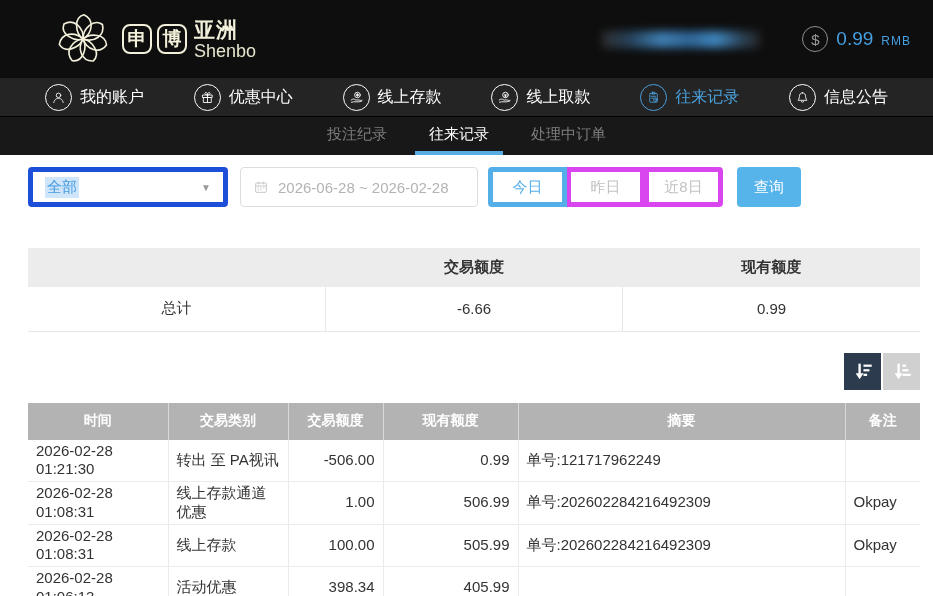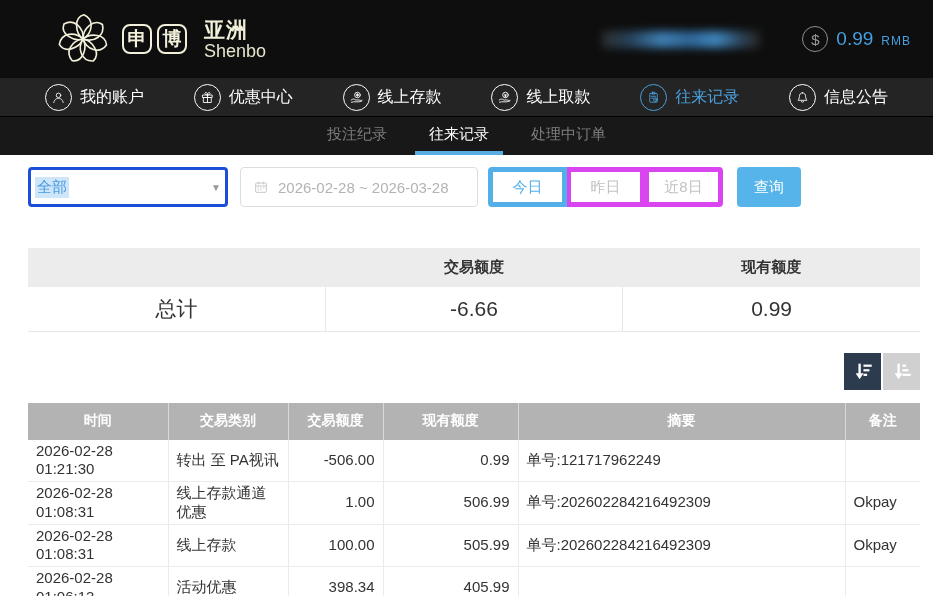--- a/index.html
+++ b/index.html
@@ -4,21 +4,21 @@
 <style>
   * { box-sizing: border-box; margin: 0; padding: 0; }
   html, body { width: 933px; height: 596px; overflow: hidden; }
   body { font-family: "Liberation Sans", "DejaVu Sans", sans-serif; background: #fff; color: #333; }
 
   
   .top-header { height: 78px; background: #0e0e0e; display: flex; align-items: center; justify-content: space-between; padding: 0 22px 0 52px; }
   .logo { display: flex; align-items: center; color: #f2f0da; }
   .logo-flower { width: 62px; height: 62px; margin-right: 8px; }
   .logo-box { width: 30px; height: 30px; border: 2px solid #f2f0da; border-radius: 8px; display: flex; align-items: center; justify-content: center; font-size: 19px; font-weight: bold; margin-right: 5px; }
-  .logo-right { display: flex; flex-direction: column; line-height: 1; margin-left: 12px; }
+  .logo-right { display: flex; flex-direction: column; line-height: 1; margin-left: 2px; }
   .logo-region { font-size: 21px; font-weight: bold; letter-spacing: 1px; }
   .logo-sub { font-size: 18px; margin-top: 2px; color: #e8e6cf; }
   .header-right { display: flex; align-items: center; gap: 42px; }
   .username-blur { width: 158px; height: 17px; border-radius: 2px;
     background: linear-gradient(90deg, #2d2d2d 0%, #27435c 18%, #3f80b4 38%, #2f6596 55%, #3f86bd 72%, #2c4459 88%, #252525 100%);
     filter: blur(4px); }
   .balance { display: flex; align-items: center; gap: 8px; }
   .coin-circle { width: 26px; height: 26px; border: 1px solid #8d8d8d; border-radius: 50%; color: #9a9a9a; font-size: 15px; display: flex; align-items: center; justify-content: center; }
   .balance-amount { color: #459fe0; font-size: 19px; }
   .balance-currency { color: #459fe0; font-size: 12px; letter-spacing: 1px; padding-top: 4px; }
@@ -33,36 +33,36 @@
 
   
   .sub-nav { height: 38px; background: #181818; display: flex; align-items: stretch; justify-content: center; gap: 14px; }
   .sub-tab { color: #7d7d7d; font-size: 15px; display: flex; align-items: center; padding: 0 14px; cursor: pointer; border-bottom: 4px solid transparent; }
   .sub-tab.active { color: #fff; border-bottom-color: #58aee3; }
 
   
   .content { padding: 12px 13px 0 28px; }
 
   .filter-row { display: flex; align-items: center; height: 40px; margin-top: 0; }
-  .type-select { width: 200px; height: 40px; border: 3px solid #1d4ed8; border-radius: 4px; display: flex; align-items: center; justify-content: space-between; padding: 0 4px; cursor: pointer; background: #fff; }
+  .type-select { width: 200px; height: 40px; border: 5px solid #1d4ed8; border-radius: 4px; display: flex; align-items: center; justify-content: space-between; padding: 0 12px; cursor: pointer; background: #fff; }
   .type-select .selected-val { background: #cfe6fa; color: #469be0; font-size: 15px; padding: 1px 2px; }
   .caret-down { color: #9a9a9a; font-size: 10px; }
   .date-field { width: 238px; height: 40px; border: 1px solid #ddd; border-radius: 4px; display: flex; align-items: center; gap: 9px; padding: 0 12px; margin-left: 12px; color: #b3b3b3; font-size: 15px; background: #fff; cursor: pointer; }
   .date-field svg { stroke: #c4c4c4; fill: none; stroke-width: 1.4; }
   .quick-group { display: flex; margin-left: 10px; }
   .quick-btn { width: 79px; height: 40px; background: #fff; border: 5px solid #d946ef; color: #c2c2c2; font-size: 15px; cursor: pointer; margin-left: -1px; position: relative; }
   .quick-btn:first-child { border-radius: 4px 0 0 4px; margin-left: 0; }
   .quick-btn:last-child { border-radius: 0 4px 4px 0; }
   .quick-btn.active { color: #54aee8; border-color: #54aee8; z-index: 2; }
   .search-btn { width: 64px; height: 40px; margin-left: 14px; background: #57b4ea; border: none; border-radius: 4px; color: #fff; font-size: 15px; cursor: pointer; }
 
   
   .summary-table { width: 100%; border-collapse: collapse; margin-top: 41px; table-layout: fixed; }
   .summary-table th { background: #ececec; height: 39px; font-size: 15px; color: #333; font-weight: bold; text-align: center; }
-  .summary-table td { height: 44px; text-align: center; font-size: 21px; color: #333; border-bottom: 1px solid #e6e6e6; border-right: 1px solid #e6e6e6; background: #fff; }
+  .summary-table td { height: 44px; text-align: center; font-size: 15px; color: #333; border-bottom: 1px solid #e6e6e6; border-right: 1px solid #e6e6e6; background: #fff; }
   .summary-table td:last-child { border-right: none; }
 
   
   .sort-row { display: flex; justify-content: flex-end; gap: 2px; margin-top: 21px; }
   .sort-btn { width: 37px; height: 37px; border: none; cursor: pointer; display: flex; align-items: center; justify-content: center; padding: 0; }
   .sort-btn.desc { background: #2c3b4d; }
   .sort-btn.asc { background: #d0d0d0; }
 
   
   .data-table { width: 100%; border-collapse: collapse; margin-top: 13px; table-layout: fixed; }
@@ -198,21 +198,21 @@
           <rect x="4" y="6" width="16" height="14" rx="1.5"></rect>
           <line x1="4" y1="10.5" x2="20" y2="10.5"></line>
           <line x1="8.5" y1="4" x2="8.5" y2="8"></line>
           <line x1="15.5" y1="4" x2="15.5" y2="8"></line>
           <line x1="7" y1="13.5" x2="9" y2="13.5"></line>
           <line x1="11" y1="13.5" x2="13" y2="13.5"></line>
           <line x1="15" y1="13.5" x2="17" y2="13.5"></line>
           <line x1="7" y1="16.5" x2="9" y2="16.5"></line>
           <line x1="11" y1="16.5" x2="13" y2="16.5"></line>
         </svg>
-      <span>2026-02-28 ~ 2026-03-28</span>
+      <span>2026-06-28 ~ 2026-02-28</span>
     </div>
     <div class="quick-group">
       <button class="quick-btn active">今日</button>
       <button class="quick-btn">昨日</button>
       <button class="quick-btn">近8日</button>
     </div>
     <button class="search-btn">查询</button>
   </div>
 
   <table class="summary-table">

